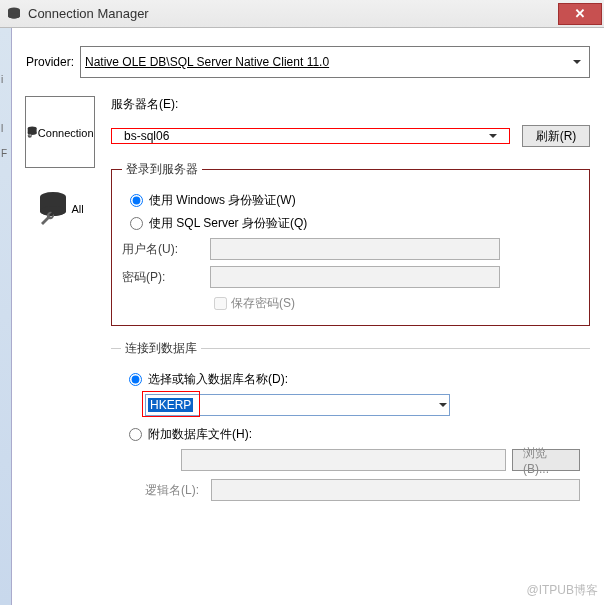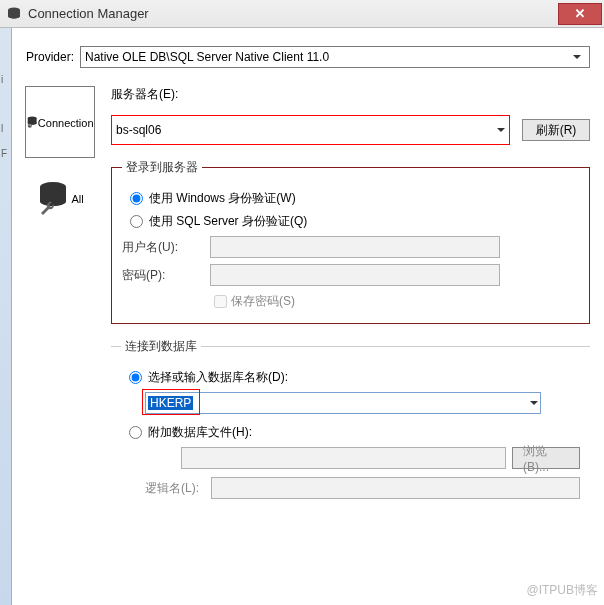--- a/index.html
+++ b/index.html
@@ -4,45 +4,45 @@
 <style>
   * { box-sizing: border-box; font-family: "Microsoft YaHei", "Segoe UI", Tahoma, sans-serif; font-size: 12px; }
   body { margin: 0; background: #fff; width: 604px; height: 605px; overflow: hidden; position: relative; }
   .titlebar { display:flex; align-items:center; height:28px; background:linear-gradient(#f0f0f0,#e8e8e8); border-bottom:1px solid #bbb; }
   .title-icon { width:16px; height:16px; margin:0 6px; }
   .title-text { flex:1; text-align:left; font-size:13px; color:#333; }
   .close-btn { width:44px; height:22px; background:#c75050; color:#fff; text-align:center; line-height:20px; margin:0; margin-right:2px; border:1px solid #a03030; cursor:pointer; }
   .content { padding:18px 14px 0 14px; }
   .provider-row { display:flex; align-items:center; margin-bottom:18px; }
   .provider-label { width:60px; text-align:right; margin-right:6px; }
-  .provider-select { flex:1; height:22px; border:1px solid #7a7a7a; background:#fff; padding:0 4px; display:flex; align-items:center; justify-content:space-between; }
+  .provider-select { flex:1; height:32px; border:1px solid #7a7a7a; background:#fff; padding:0 4px; display:flex; align-items:center; justify-content:space-between;text-decoration:underline; }
   .dropdown-arrow-box { width:16px; height:16px; display:inline-flex; align-items:center; justify-content:center; }
   .main-area { display:flex; gap:0; }
   .icon-col { width:75px; display:flex; flex-direction:column; align-items:center; margin-left:-4px; }
   .icon-box { width:70px; height:72px; display:flex; flex-direction:row; align-items:center; justify-content:center; margin-bottom:4px; cursor:pointer; }
   .icon-box.selected { border:1px solid #7a7a7a; background:#fff; }
   .icon-box span { margin-top:2px; font-size:11px; }
   .right-col { flex:1; margin-left:14px; }
   .field-label { margin-bottom:12px; }
   .server-row { display:flex; align-items:center; margin-bottom:14px; }
   .server-input { flex:1; position:relative; }
-  .server-input select, .combo { width:100%; height:30px; border:1px solid #888; background:#fff; padding:0 4px; display:flex; align-items:center; justify-content:space-between; }
+  .server-input select, .combo { width:100%; height:16px; border:1px solid #888; background:#fff; padding:0 12px; display:flex; align-items:center; justify-content:space-between; }
   .highlight-red { border:1px solid red !important; }
   .btn { height:22px; padding:0 10px; border:1px solid #888; background:#e8e8e8; cursor:pointer; display:inline-flex; align-items:center; justify-content:center; }
   fieldset { border:1px solid #7f1d1d; margin:0 0 14px 0; padding:8px 10px 12px 10px; }
   fieldset.noborder { border:none; border-top:1px solid #ccc; }
   legend { padding:0 4px; color:#333; }
   .radio-row { display:flex; align-items:center; margin:6px 0; }
   .radio-row input[type=radio] { margin:0 6px 0 8px; }
   .cred-row { display:flex; align-items:center; margin:6px 0; }
   .cred-label { width:80px; text-align:left; margin-right:8px; color:#404040; }
   .cred-input { flex:1; max-width:290px; height:22px; border:1px solid #b0b0b0; background:#f2f2f2; }
   .checkbox-row { margin-left:88px; display:flex; align-items:center; color:#888; }
   .checkbox-row input { margin-right:4px; }
-  .db-combo-wrap { margin:4px 0 10px 24px; width:396px; position:relative; }
+  .db-combo-wrap { margin:4px 0 10px 24px; width:305px; position:relative; }
   .db-combo { width:100%; height:22px; border:1px solid #7aa0d0; background:#fff; display:flex; align-items:center; padding:0 2px; }
   .db-combo .sel-text { background:#0a64c8; color:#fff; padding:0 2px; }
   .db-combo .dd { margin-left:auto; }
   .red-box { position:absolute; border:1px solid red; pointer-events:none; }
   .file-row { display:flex; align-items:center; margin:4px 0 8px 24px; gap:6px;padding-left:36px; }
   .file-input { flex:1; height:22px; border:1px solid #b0b0b0; background:#f2f2f2; }
   .logical-row { display:flex; align-items:center; margin:4px 0 0 24px; gap:6px; }
   .logical-label { width:60px; color:#888; }
   .leftband { position:absolute; left:0; top:28px; width:12px; height:577px; background:linear-gradient(#d8e4f0,#c8d8ec); border-right:1px solid #aac; }
   .leftband .frag { position:absolute; width:10px; color:#666; font-size:10px; left:1px; }

